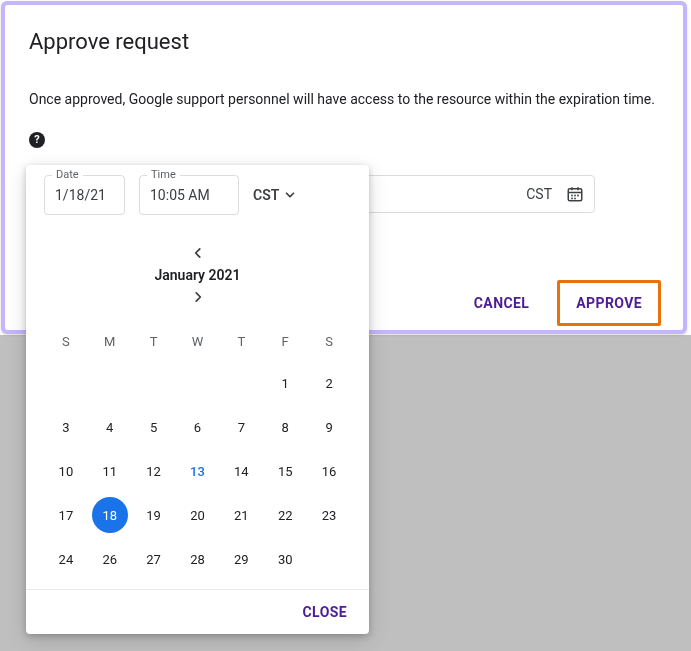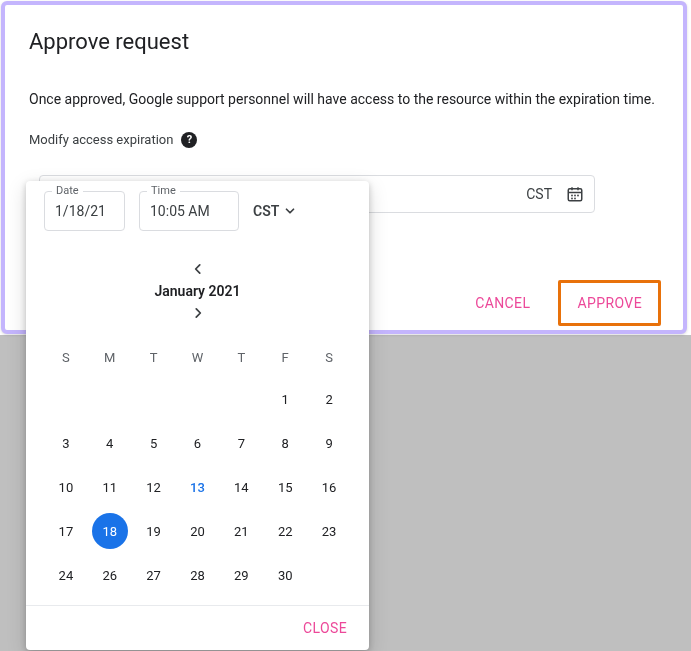--- a/index.html
+++ b/index.html
@@ -89,41 +89,41 @@
     position: absolute;
     right: 22px;
     top: 275px;
     display: flex;
     align-items: center;
     gap: 16px;
   }
   .btn-flat {
     background: none;
     border: none;
-    color: #ec4899;
-    font-size: 14px;
-    font-weight: 400;
+    color: #4c1d95;
+    font-size: 14px;
+    font-weight: 700;
     letter-spacing: 0.4px;
     padding: 8px 12px;
     cursor: pointer;
     font-family: inherit;
   }
   .approve-highlight {
     border: 3px solid #e8710a;
     border-radius: 2px;
     padding: 2px;
   }
   .approve-highlight .btn-flat {
     padding: 10px 14px;
   }
 
   
   .popover {
     position: absolute;
-    top: 181px;
+    top: 165px;
     left: 26px;
     width: 343px;
     background: #fff;
     border-radius: 4px;
     box-shadow: 0 2px 6px rgba(0,0,0,0.2), 0 6px 20px rgba(0,0,0,0.15);
     padding-top: 10px;
   }
   .dt-row {
     display: flex;
     align-items: flex-end;
@@ -234,21 +234,20 @@
 </style>
 </head>
 <body>
 
 <div class="backdrop"></div>
 
 <div class="dialog">
   <h1 class="dialog-title">Approve request</h1>
   <p class="dialog-desc">Once approved, Google support personnel will have access to the resource within the expiration time.</p>
   <div class="modify-row">
-    <span>Modify access expiration</span>
     <span class="help-icon">?</span>
   </div>
 
   <div class="field-underlay">
     <span>CST</span>
     <svg class="cal-glyph" viewBox="0 0 24 24">
       <rect x="3" y="5" width="18" height="16" rx="2" fill="none" stroke="#3c4043" stroke-width="2"></rect>
       <line x1="3" y1="10" x2="21" y2="10" stroke="#3c4043" stroke-width="2"></line>
       <line x1="8" y1="3" x2="8" y2="7" stroke="#3c4043" stroke-width="2"></line>
       <line x1="16" y1="3" x2="16" y2="7" stroke="#3c4043" stroke-width="2"></line>

